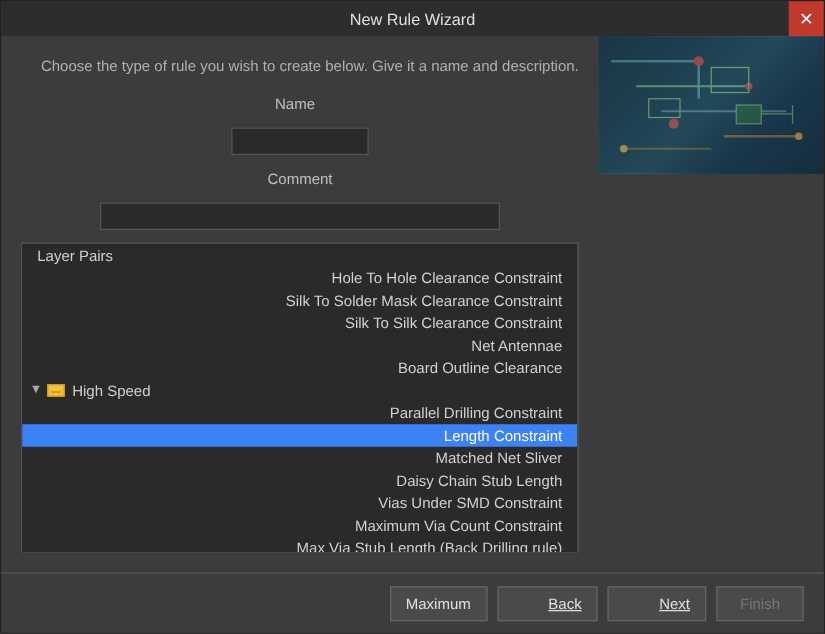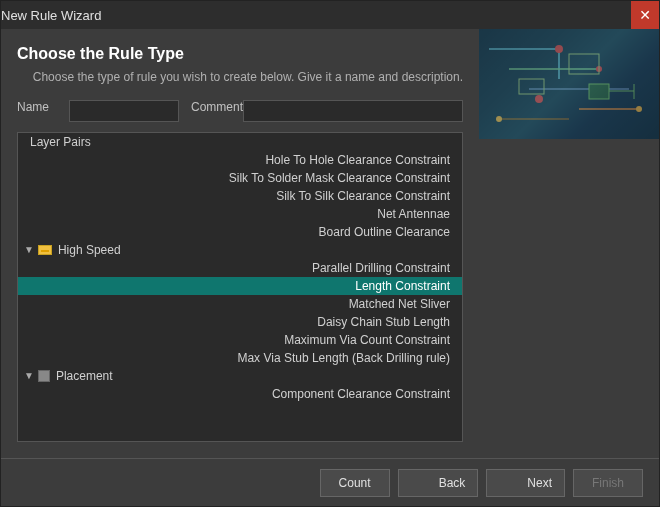--- a/index.html
+++ b/index.html
@@ -20,21 +20,21 @@
       background: #3c3c3c;
       border: 1px solid #222;
       display: flex;
       flex-direction: column;
     }
     .title-bar {
       background: #2d2d2d;
       color: #e0e0e0;
       display: flex;
       align-items: center;
-      justify-content: flex-start;
+      justify-content: center;
       height: 28px;
       position: relative;
       flex-shrink: 0;
     }
     .title-bar-text {
       font-size: 13px;
     }
     .close-btn {
       position: absolute;
       right: 0;
@@ -70,22 +70,24 @@
     }
     .header-desc {
       font-size: 12px;
       color: #b0b0b0;
       margin-bottom: 14px;
       line-height: 1.4;
       text-align: right;
     }
     .fields-row {
       display: flex;
+      align-items: center;
       gap: 12px;
       margin-bottom: 10px;
+      flex-direction: column;
     }
     .field-label {
       color: #c0c0c0;
       font-size: 12px;
       min-width: 40px;
     }
     .field-input {
       background: #2a2a2a;
       border: 1px solid #555;
       color: #e0e0e0;
@@ -106,21 +108,21 @@
       position: relative;
     }
     .list-item {
       padding: 2px 12px;
       font-size: 12px;
       color: #d0d0d0;
       cursor: pointer;
       white-space: nowrap;
     }
     .list-item.selected {
-      background: #0f766e;
+      background: #3b82f6;
       color: #ffffff;
     }
     .list-item.indent {
       padding-left: 28px;
       text-align: right;
     }
     .list-group-header {
       padding: 2px 6px;
       font-size: 12px;
       color: #d0d0d0;
@@ -194,37 +196,37 @@
       color: #e0e0e0;
       font-size: 12px;
       cursor: pointer;
       padding: 0 12px;
     }
     .btn.disabled {
       color: #777;
       cursor: default;
     }
     .btn.underline-key span {
+      text-decoration: underline;
       margin-left: 28px;
     }
   </style>
 </head>
 <body>
 
 <div class="dialog">
 
   <div class="title-bar">
     <span class="title-bar-text">New Rule Wizard</span>
     <button class="close-btn">✕</button>
   </div>
 
   <div class="content">
 
     <div class="left-panel">
-      <div class="header-title">Choose the Rule Type</div>
       <div class="header-desc">Choose the type of rule you wish to create below. Give it a name and description.</div>
 
       <div class="fields-row">
         <span class="field-label">Name</span>
         <input class="field-input" type="text" style="">
         <span class="field-label">Comment</span>
         <input class="field-input wide" type="text" style="">
       </div>
 
       <div class="list-container" id="rule-list">
@@ -236,20 +238,21 @@
           <div class="list-item indent">Board Outline Clearance</div>
           <div class="list-group-header">
             <span class="arrow">▼</span>
             <span class="group-icon"></span>
             <span>High Speed</span>
           </div>
           <div class="list-item indent">Parallel Drilling Constraint</div>
           <div class="list-item indent selected">Length Constraint</div>
           <div class="list-item indent">Matched Net Sliver</div>
           <div class="list-item indent">Daisy Chain Stub Length</div>
+          <div class="list-item indent">Vias Under SMD Constraint</div>
           <div class="list-item indent">Maximum Via Count Constraint</div>
           <div class="list-item indent">Max Via Stub Length (Back Drilling rule)</div>
           <div class="list-group-header">
             <span class="arrow">▼</span>
             <span class="placement-icon"></span>
             <span>Placement</span>
           </div>
           <div class="list-item indent">Component Clearance Constraint</div>
         </div>
     </div>
@@ -274,18 +277,18 @@
           <circle cx="20" cy="90" r="3" fill="#d0a040"></circle>
           <rect x="110" y="55" width="20" height="15" fill="#2a5a3a" stroke="#6aaa5a" stroke-width="1"></rect>
           <line x1="130" y1="62" x2="155" y2="62" stroke="#6aaa5a" stroke-width="1"></line>
           <line x1="155" y1="55" x2="155" y2="70" stroke="#6aaa5a" stroke-width="1"></line>
         </svg>
       </div>
     </div>
   </div>
 
   <div class="bottom-bar">
-    <button class="btn">Count</button>
+    <button class="btn">Maximum</button>
     <button class="btn underline-key"><span>Back</span></button>
     <button class="btn underline-key"><span>Next</span></button>
     <button class="btn disabled">Finish</button>
   </div>
 </div>
 
 </body></html>

